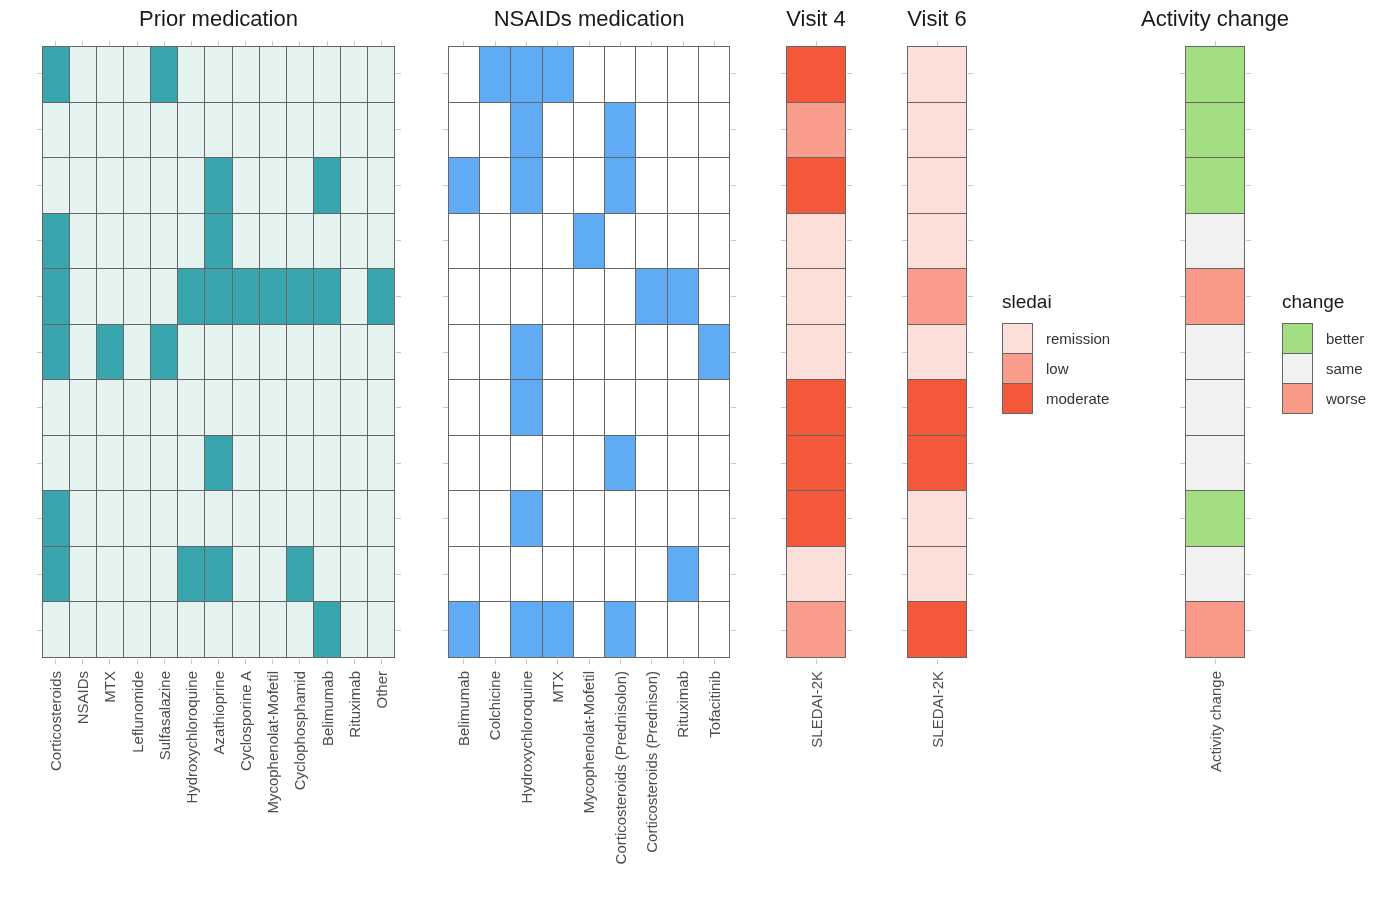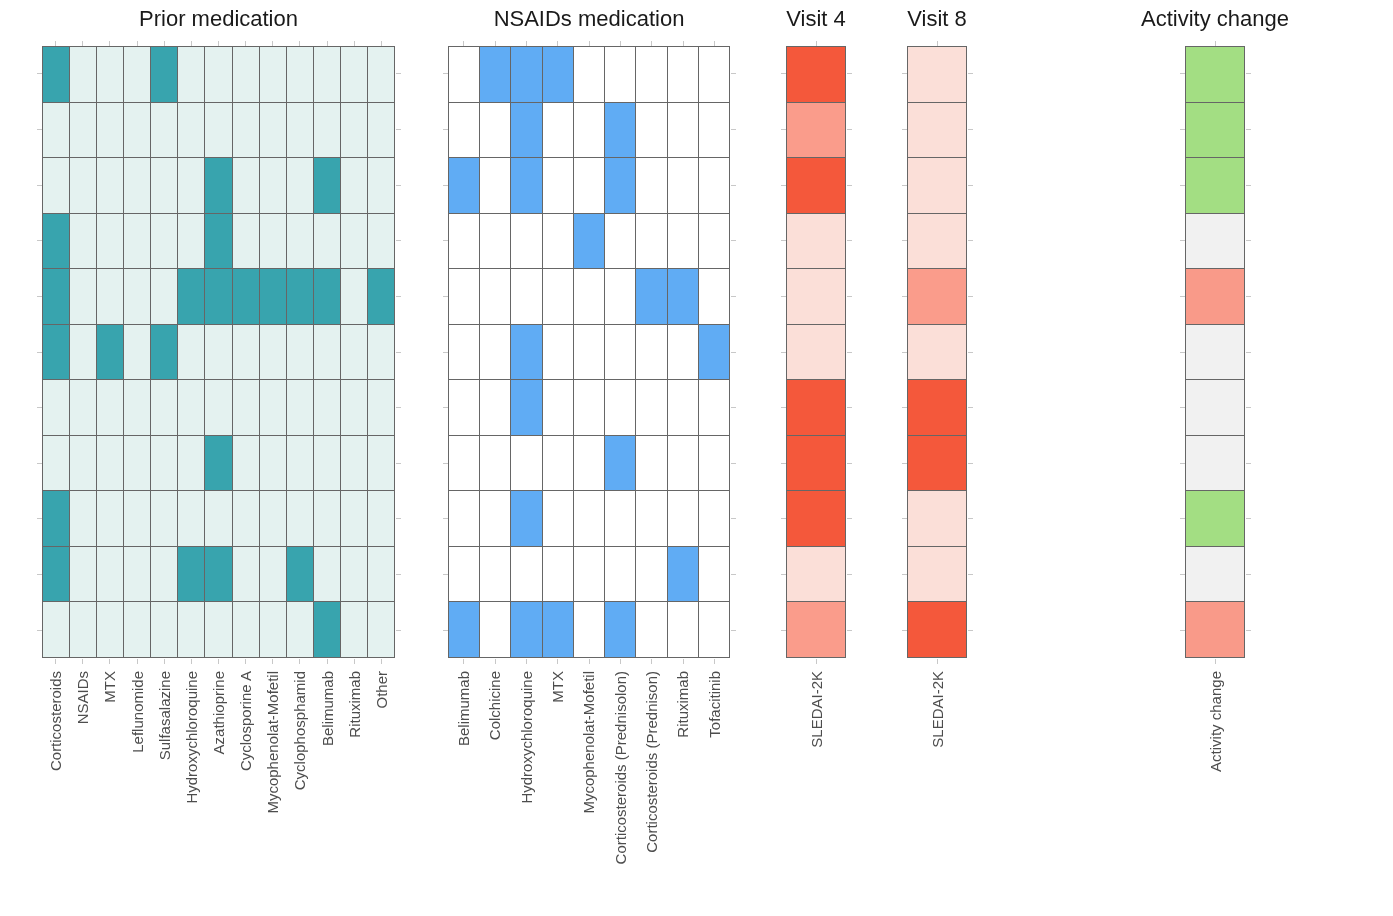--- a/index.html
+++ b/index.html
@@ -537,21 +537,21 @@
     <div class="tick" style="left: 847px; top: 518.409px; width: 5px; height: 1px;"></div>
     <div class="tick" style="left: 781px; top: 574.045px; width: 5px; height: 1px;"></div>
     <div class="tick" style="left: 847px; top: 574.045px; width: 5px; height: 1px;"></div>
     <div class="tick" style="left: 781px; top: 629.682px; width: 5px; height: 1px;"></div>
     <div class="tick" style="left: 847px; top: 629.682px; width: 5px; height: 1px;"></div>
     <div class="xlabels" style="left: 786px; top: 671px; width: 60px;">
       <div class="xcell">
         <span>SLEDAI-2K</span>
       </div>
     </div>
-    <div class="panel-title" style="left: 937px;">Visit 8</div>
+    <div class="panel-title" style="left: 937px;">Visit 6</div>
     <div class="grid" style="left: 907px; top: 46px; width: 60px; height: 612px; grid-template-columns: repeat(1, 1fr); grid-template-rows: repeat(11, 1fr);">
       <div class="cell" style="background: rgb(251, 223, 216);"></div>
       <div class="cell" style="background: rgb(251, 223, 216);"></div>
       <div class="cell" style="background: rgb(251, 223, 216);"></div>
       <div class="cell" style="background: rgb(251, 223, 216);"></div>
       <div class="cell" style="background: rgb(250, 156, 139);"></div>
       <div class="cell" style="background: rgb(251, 223, 216);"></div>
       <div class="cell" style="background: rgb(244, 88, 59);"></div>
       <div class="cell" style="background: rgb(244, 88, 59);"></div>
       <div class="cell" style="background: rgb(251, 223, 216);"></div>
@@ -623,13 +623,43 @@
     <div class="tick" style="left: 1246px; top: 518.409px; width: 5px; height: 1px;"></div>
     <div class="tick" style="left: 1180px; top: 574.045px; width: 5px; height: 1px;"></div>
     <div class="tick" style="left: 1246px; top: 574.045px; width: 5px; height: 1px;"></div>
     <div class="tick" style="left: 1180px; top: 629.682px; width: 5px; height: 1px;"></div>
     <div class="tick" style="left: 1246px; top: 629.682px; width: 5px; height: 1px;"></div>
     <div class="xlabels" style="left: 1185px; top: 671px; width: 60px;">
       <div class="xcell">
         <span>Activity change</span>
       </div>
     </div>
+    <div class="legend" style="left: 1002px; top: 291px;">
+      <div class="legend-title">sledai</div>
+      <div class="legend-item">
+        <div class="legend-swatch" style="background: rgb(251, 223, 216);"></div>
+        <div class="legend-label">remission</div>
+      </div>
+      <div class="legend-item">
+        <div class="legend-swatch" style="background: rgb(250, 156, 139);"></div>
+        <div class="legend-label">low</div>
+      </div>
+      <div class="legend-item">
+        <div class="legend-swatch" style="background: rgb(244, 88, 59);"></div>
+        <div class="legend-label">moderate</div>
+      </div>
+    </div>
+    <div class="legend" style="left: 1282px; top: 291px;">
+      <div class="legend-title">change</div>
+      <div class="legend-item">
+        <div class="legend-swatch" style="background: rgb(163, 222, 131);"></div>
+        <div class="legend-label">better</div>
+      </div>
+      <div class="legend-item">
+        <div class="legend-swatch" style="background: rgb(241, 241, 241);"></div>
+        <div class="legend-label">same</div>
+      </div>
+      <div class="legend-item">
+        <div class="legend-swatch" style="background: rgb(249, 154, 137);"></div>
+        <div class="legend-label">worse</div>
+      </div>
+    </div>
   </div>
 
 </body></html>

